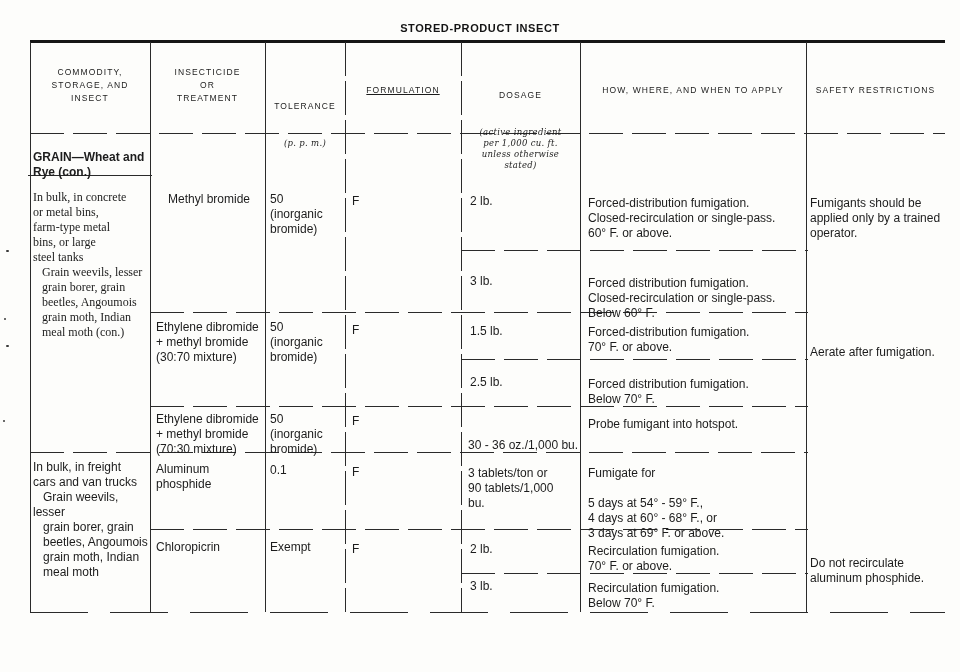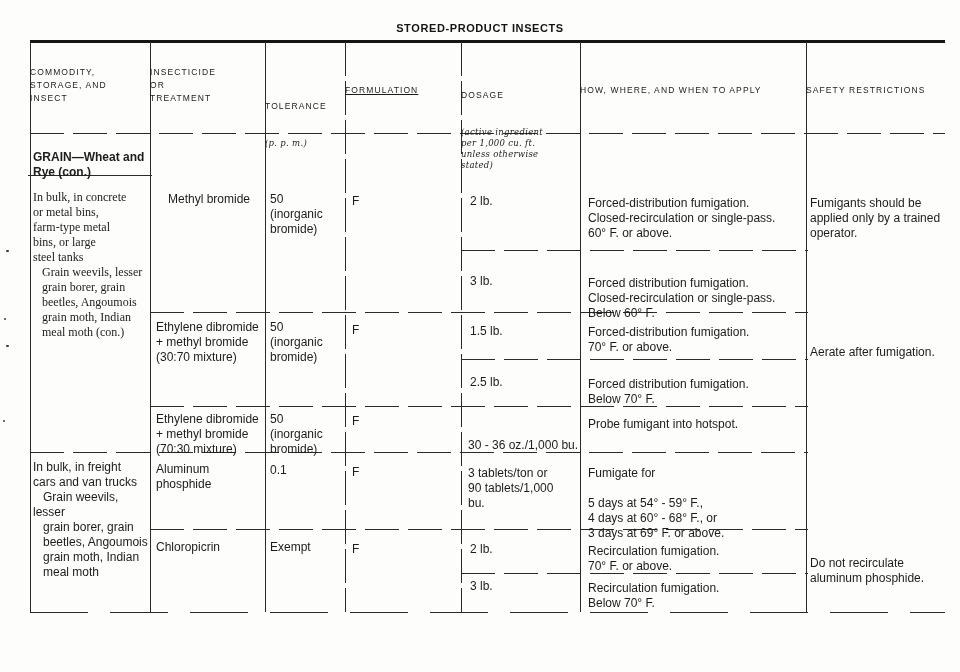--- a/index.html
+++ b/index.html
@@ -27,35 +27,35 @@
   
   .cell{
     position:absolute;
     font-size:12px;line-height:1.25;
     white-space:pre-wrap;
     color:#1c1c1c;
   }
   .hdr{
     position:absolute;
     font-size:8.5px;letter-spacing:1.1px;line-height:1.5;
-    white-space:pre-wrap;color:#1b1b1b;
+    text-align:center;white-space:pre-wrap;color:#1b1b1b;
   }
   .hdr .it, .it{
     font-family:"DejaVu Serif", serif;font-style:italic;
     font-size:8.5px;letter-spacing:.3px;line-height:1.3;
   }
   .grp{font-weight:600;}
   .speck{position:absolute;background:#3a3a3a;border-radius:1px;}
 </style>
 </head>
 <body>
 
 <div id="page">
 
-  <div class="title">STORED-PRODUCT INSECTS</div>
+  <div class="title">STORED-PRODUCT INSECT</div>
 
   <div class="hl thick" style="left:30px;top:40px;width:915px;"></div>
   <div class="hl dash" style="left:30px;top:133px;width:915px;"></div>
   <div class="hl" style="left:28px;top:175px;width:124px;"></div>
   <div class="hl dash" style="left:461px;top:250px;width:347px;"></div>
   <div class="hl dash" style="left:150px;top:312px;width:658px;"></div>
   <div class="hl dash" style="left:461px;top:359px;width:347px;"></div>
   <div class="hl dash" style="left:150px;top:406px;width:658px;"></div>
   <div class="hl dash" style="left:30px;top:452px;width:778px;"></div>
   <div class="hl dash" style="left:150px;top:529px;width:658px;"></div>

